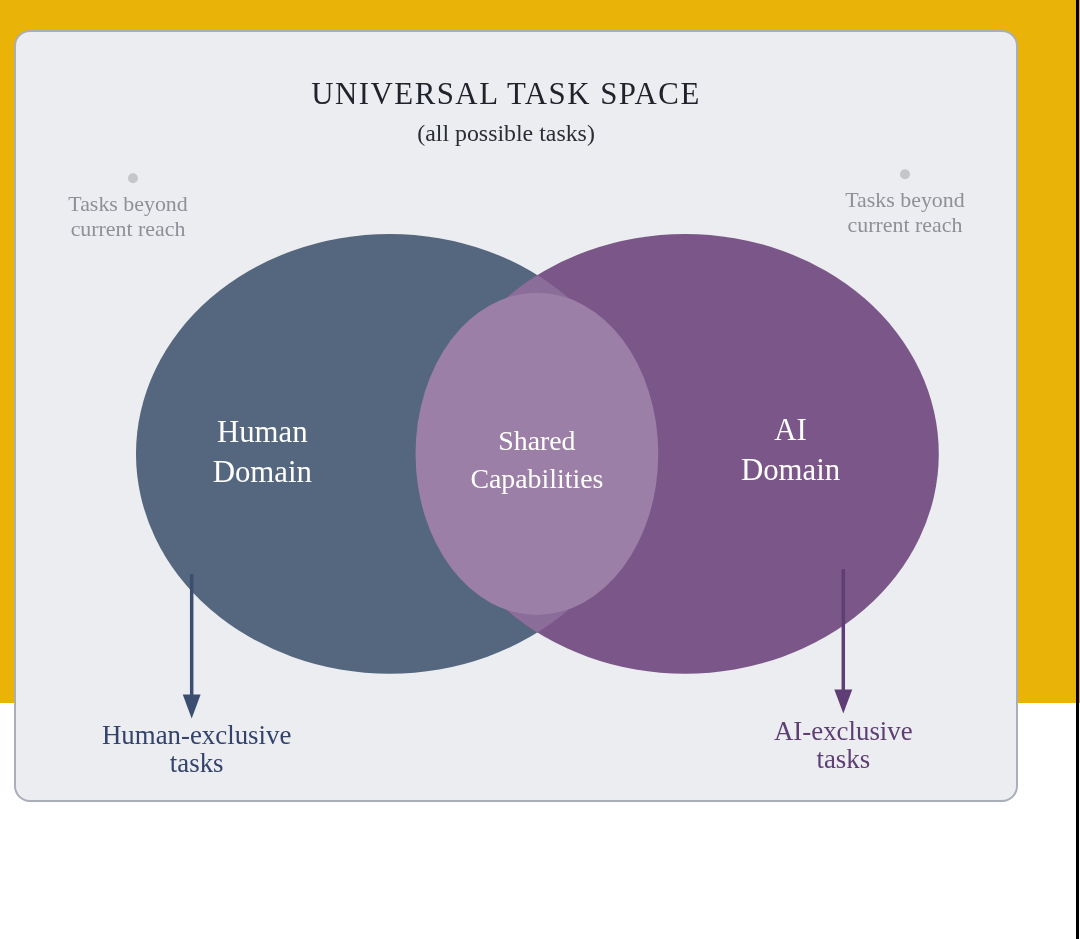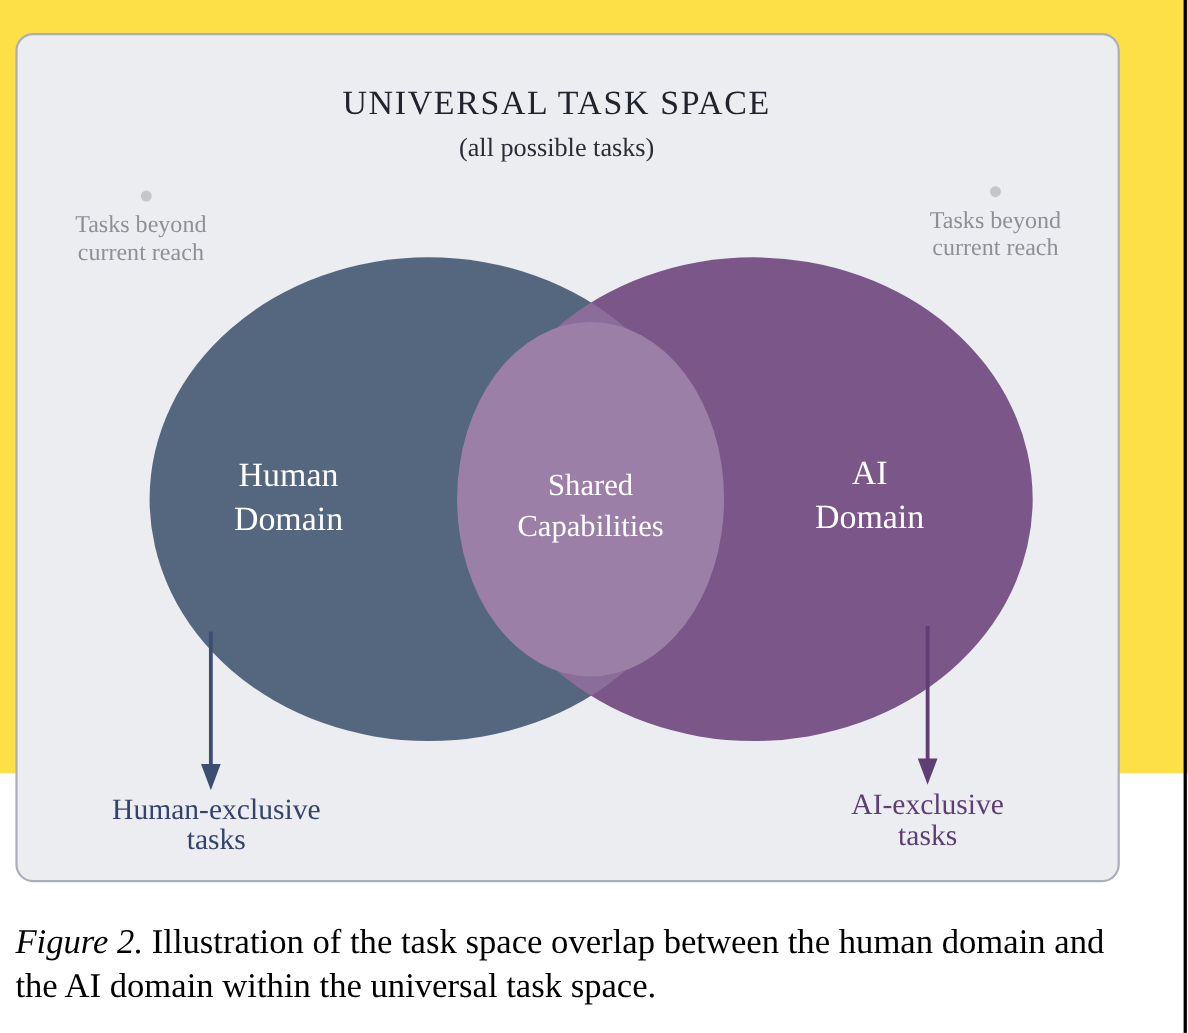--- a/index.html
+++ b/index.html
@@ -8,21 +8,21 @@
     background: #ffffff;
     width: 1080px;
     height: 939px;
     overflow: hidden;
     font-family: "Liberation Serif", "DejaVu Serif", serif;
   }
   .stage {
     position: relative;
     width: 1080px;
     height: 703px;
-    background: #fde047;
+    background: #eab308;
   }
   .figure-box {
     position: absolute;
     left: 14px;
     top: 30px;
     width: 1004px;
     height: 772px;
     background: #ecedf0;
     border: 2.5px solid #a9aeb8;
     border-radius: 16px;
@@ -130,20 +130,16 @@
       <polygon points="822,661 840,661 831,685" fill="#5E3E74"></polygon>
 
       <text class="svgtext callout-text" x="181" y="716" text-anchor="middle" fill="#33436B">Human-exclusive</text>
       <text class="svgtext callout-text" x="181" y="744" text-anchor="middle" fill="#33436B">tasks</text>
 
       <text class="svgtext callout-text" x="831" y="712" text-anchor="middle" fill="#5E3E74">AI-exclusive</text>
       <text class="svgtext callout-text" x="831" y="740" text-anchor="middle" fill="#5E3E74">tasks</text>
     </svg>
   </div>
 
-  <div class="caption">
-    <span class="fig-label">Figure 2.</span>
-    <span>Illustration of the task space overlap between the human domain and the AI domain within the universal task space.</span>
-  </div>
 
   <div class="page-rule"></div>
 
 </div>
 
 </body></html>

